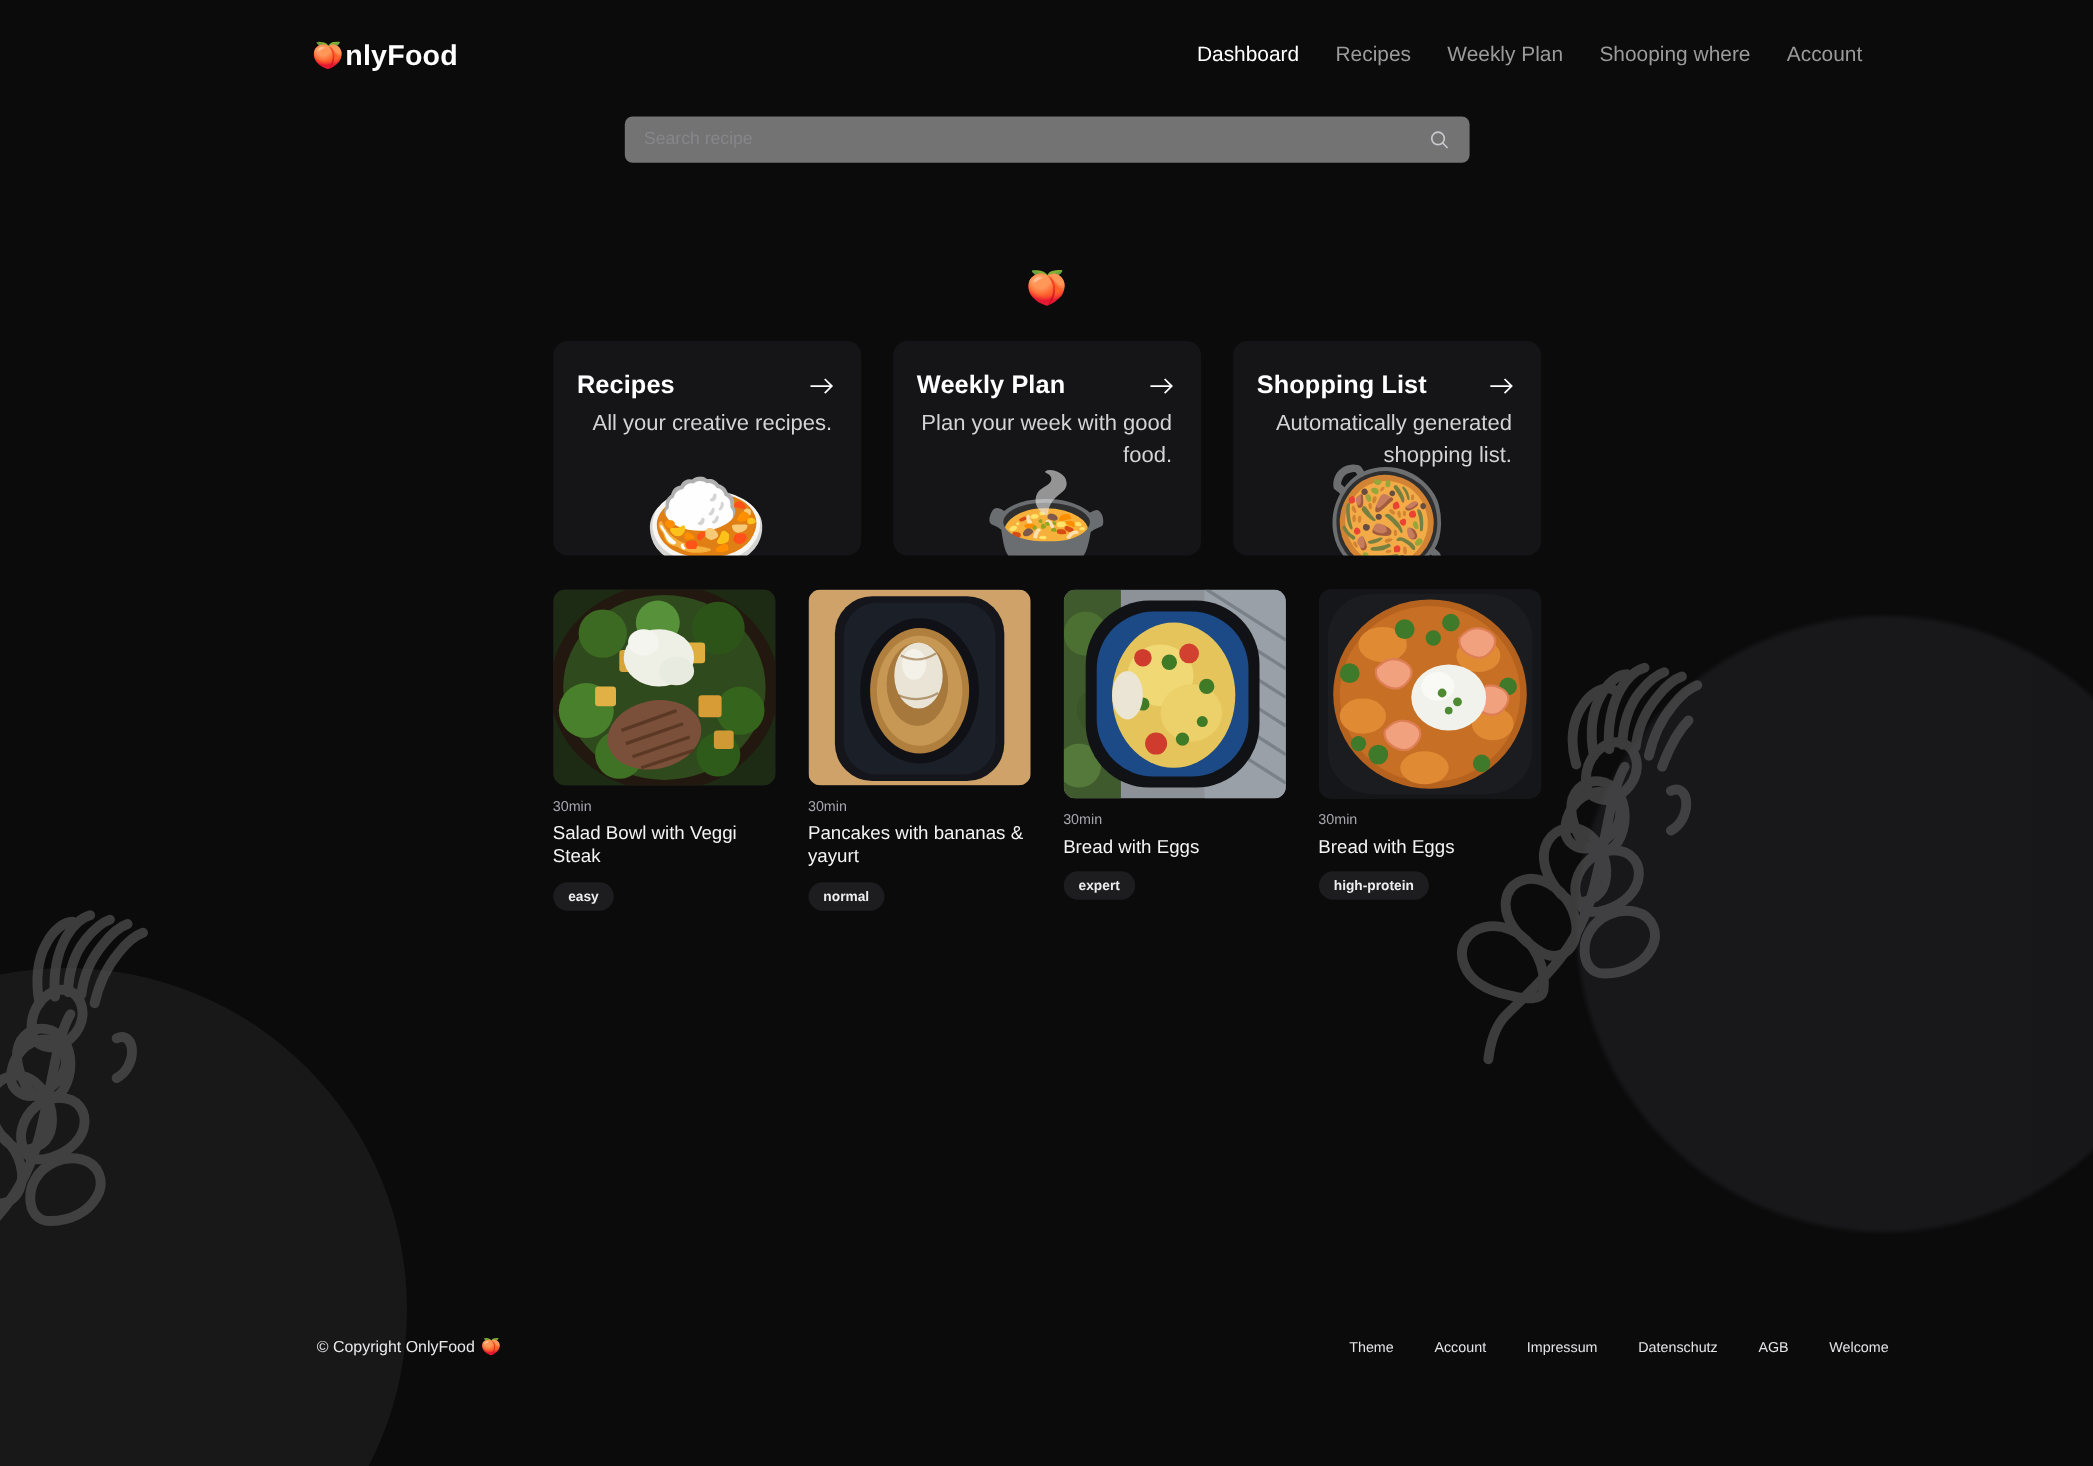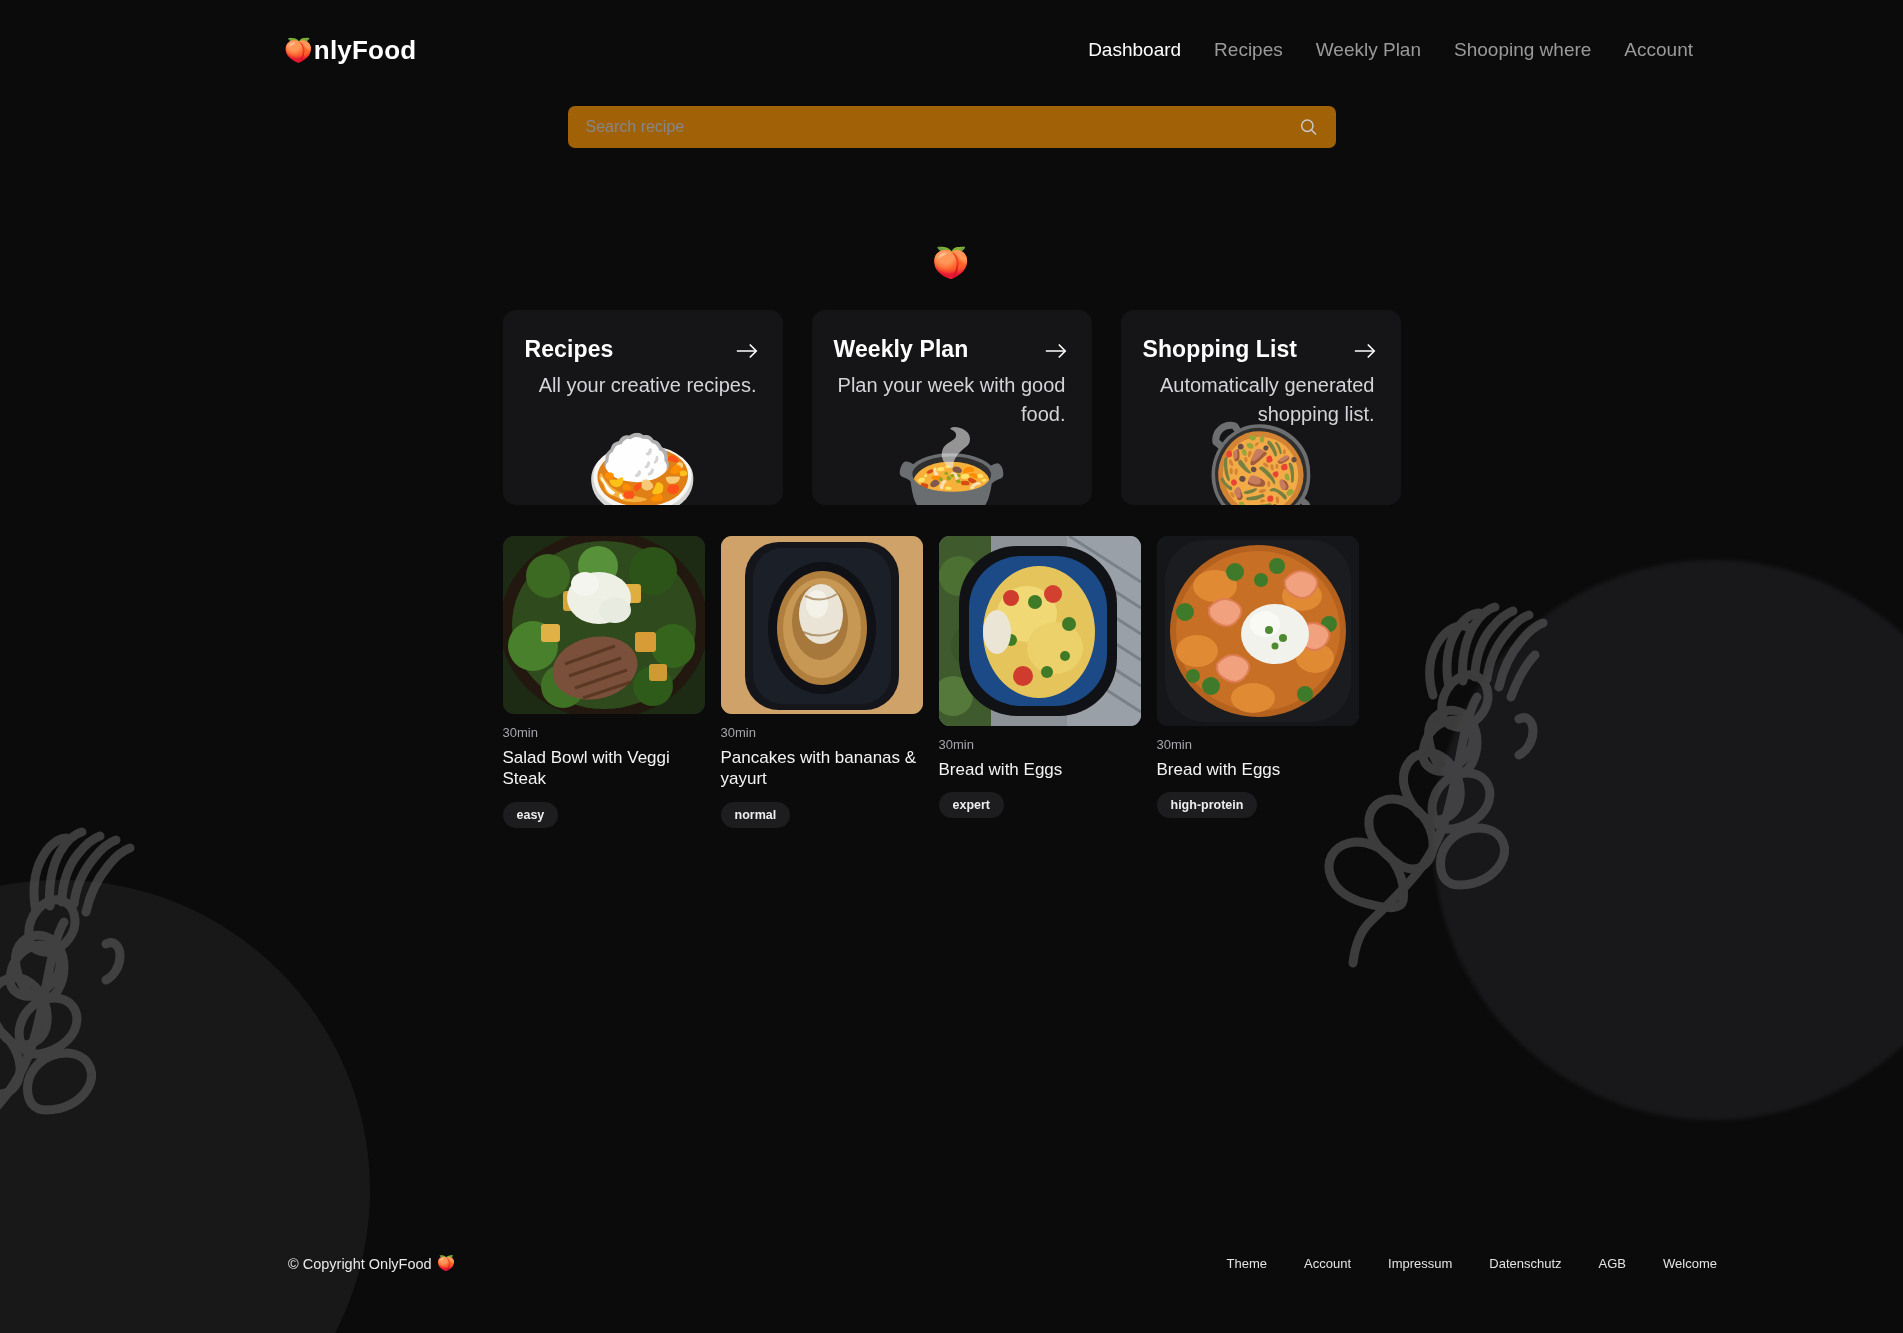--- a/index.html
+++ b/index.html
@@ -99,21 +99,21 @@
 
   
   .search-wrap {
     margin: 32px auto 0;
     width: 768px;
     position: relative;
   }
   .search-box {
     width: 100%;
     height: 42px;
-    background: #a16207;
+    background: #737373;
     border: none;
     border-radius: 7px;
     color: #e6e6e6;
     font-family: "Liberation Sans", sans-serif;
     font-size: 16px;
     padding: 0 52px 0 18px;
     outline: none;
   }
   .search-box::placeholder { color: #86868b; }
   .search-icon {
@@ -204,21 +204,21 @@
     font-size: 31px;
     font-weight: 700;
     color: #fff;
     letter-spacing: .2px;
   }
   .recipes {
     margin: 31px auto 16px;
     width: 898px;
     display: grid;
     grid-template-columns: repeat(4, 202px);
-    column-gap: 16px;
+    column-gap: 30px;
     align-items: start;
   }
   .recipe-card { cursor: pointer; }
   .recipe-thumb {
     width: 202px;
     border-radius: 11px;
     overflow: hidden;
     display: block;
     background: #222;
   }
@@ -242,21 +242,21 @@
     font-size: 12.5px;
     font-weight: 700;
     color: #ededf0;
   }
 
   
   footer.site-footer {
     position: absolute;
     left: 0;
     right: 0;
-    top: 1255px;
+    top: 1216px;
     display: flex;
     align-items: center;
     justify-content: space-between;
     padding: 0 68px 0 288px;
   }
   .copyright {
     font-size: 14.5px;
     color: #e9e9ec;
     display: flex;
     align-items: center;

